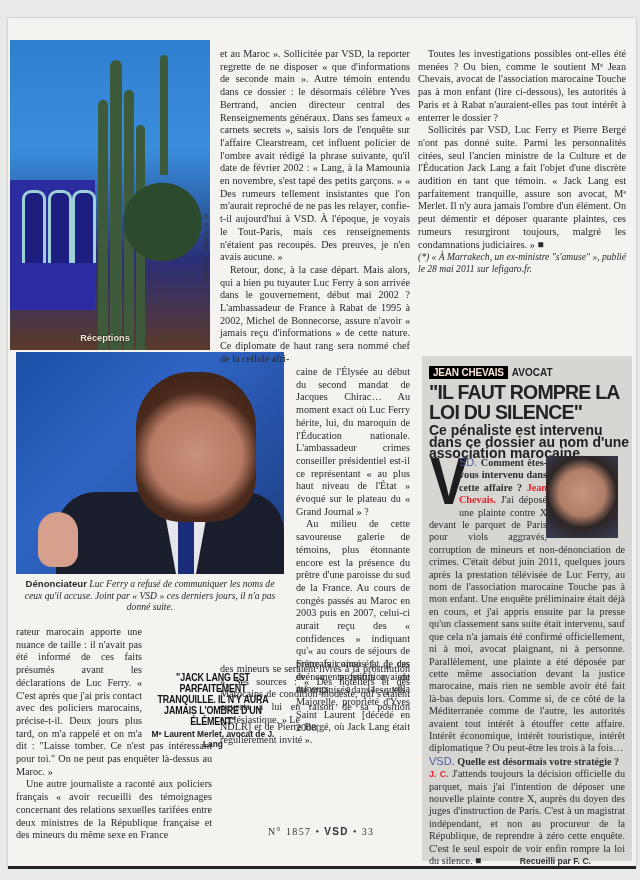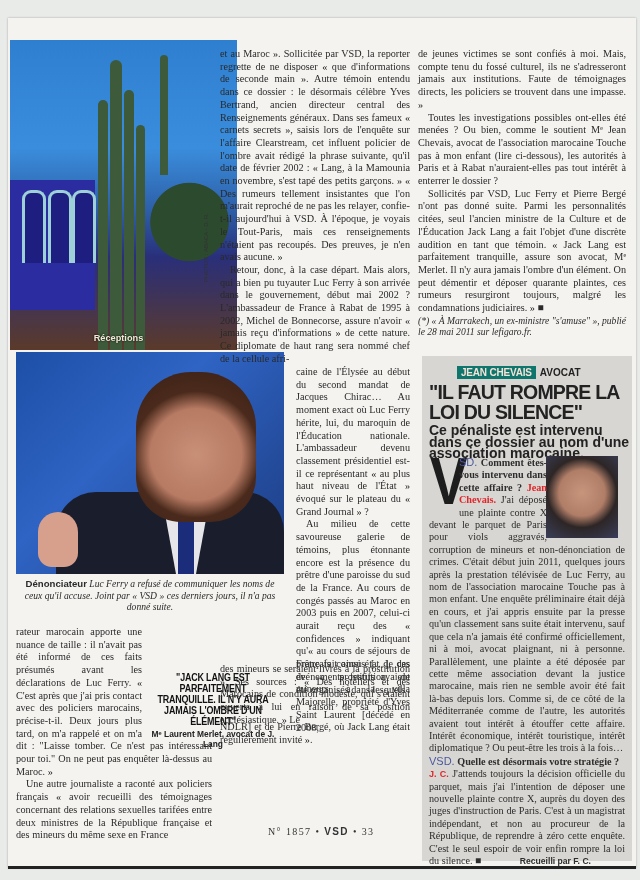--- a/index.html
+++ b/index.html
@@ -2,21 +2,21 @@
 <html><head>
 <meta charset="utf-8">
 <style>
   html, body { margin:0; padding:0; }
   body { width:640px; height:880px; background:#e9ebe9; overflow:hidden; position:relative; font-family:"Liberation Serif", serif; color:#2a2a2a; }
   .page { position:absolute; left:8px; top:18px; width:628px; height:850px; background:#f4f3f0; box-shadow:0 0 2px rgba(0,0,0,.3); }
   .page-bottom-rule { position:absolute; left:8px; top:866px; width:628px; height:3px; background:#222; }
   .col { position:absolute; font-size:10.2px; line-height:12.7px; text-align:justify; hyphens:auto; }
   .col p { margin:0; text-indent:10px; }
   .col p.noindent { text-indent:0; }
-  .photo1 { position:absolute; left:10px; top:40px; width:227px; height:310px; overflow:hidden;
+  .photo1 { position:absolute; left:10px; top:40px; width:200px; height:310px; overflow:hidden;
     background:linear-gradient(180deg,#2f7fd0 0%,#3a8ddc 35%,#2d5fa8 55%,#2a2f7a 70%,#5b3a2a 100%); }
   .p1-building { position:absolute; left:0; top:140px; width:85px; height:130px; background:#2b2ca0; }
   .p1-arch { position:absolute; top:150px; width:18px; height:70px; border:3px solid #9ed0d8; border-bottom:none; border-radius:9px 9px 0 0; background:#1e1e80; }
   .p1-cactus { position:absolute; background:#3d5a3a; border-radius:6px 6px 0 0; }
   .p1-palm { position:absolute; right:0; top:110px; width:95px; height:120px; background:radial-gradient(circle at 50% 60%, #2c4a2e 0%, #2c4a2e 45%, transparent 46%); }
   .p1-caption { position:absolute; left:0; right:10px; bottom:6px; text-align:center; color:#f2ead7; font-size:9.2px; line-height:10.6px; text-shadow:0 0 2px #000; }
   .p1-caption .title { font-family:"Liberation Sans", sans-serif; font-weight:bold; font-style:normal; display:block; }
   .p1-caption .body { font-style:italic; }
   .credit { position:absolute; left:203px; top:282px; transform:rotate(-90deg); transform-origin:left top; font-family:"Liberation Sans", sans-serif; font-size:6px; color:#333; white-space:nowrap; }
   .photo2 { position:absolute; left:16px; top:352px; width:268px; height:222px; overflow:hidden;
@@ -28,21 +28,21 @@
   .p2-hand { position:absolute; left:22px; top:160px; width:40px; height:55px; background:#d7a08c; border-radius:20px 20px 14px 14px; }
   .p2-caption { position:absolute; left:16px; top:578px; width:268px; text-align:center; font-size:9.6px; line-height:11.5px; font-style:italic; color:#2a2a2a; }
   .p2-caption .title { font-family:"Liberation Sans", sans-serif; font-weight:bold; font-style:normal;margin-top:14px; }
   .pullquote { position:absolute; left:143px; top:672px; width:140px; text-align:center; font-family:"Liberation Sans", sans-serif; }
   .pullquote .q { font-weight:bold; font-size:10.4px; line-height:11px; color:#111; letter-spacing:-0.2px; transform:scaleX(0.86); transform-origin:center; }
   .pullquote .attr { font-size:8.4px; font-weight:bold; margin-top:2px; color:#222; }
   .folio { position:absolute; left:268px; top:826px; font-size:10px; letter-spacing:1.4px; color:#333; }
   .folio b { font-family:"Liberation Sans", sans-serif; }
   .box { position:absolute; left:422px; top:356px; width:210px; height:505px; background:#d7d6d2; }
   .tag { position:absolute; left:7px; top:10px; display:flex; align-items:center; gap:4px; font-family:"Liberation Sans", sans-serif; font-weight:bold; }
-  .tag .name { background:#0f766e; color:#f7e2d7; font-size:10px; padding:1px 4px; letter-spacing:-0.2px;margin-left:28px; }
+  .tag .name { background:#000000; color:#f7e2d7; font-size:10px; padding:1px 4px; letter-spacing:-0.2px; }
   .tag .role { font-size:10px; color:#222; }
   .box-title { position:absolute; left:7px; top:26px; width:200px; font-family:"Liberation Sans", sans-serif; font-weight:bold; font-size:19.5px; line-height:20px; color:#222; letter-spacing:-0.8px; }
   .box-sub { position:absolute; left:7px; top:69px; width:205px; font-family:"Liberation Sans", sans-serif; font-weight:bold; font-size:14px; line-height:11.6px; color:#222; }
   .dropcap { position:absolute; left:8px; top:97px; font-family:"Liberation Sans", sans-serif; font-weight:bold; font-size:66px; line-height:56px; color:#1d1d1d; transform:scaleX(0.85); transform-origin:left; }
   .portrait { position:absolute; left:124px; top:100px; width:72px; height:82px; overflow:hidden; background:radial-gradient(circle at 50% 45%, #c7947c 0%, #b07d67 40%, #2d2626 60%, #3a3f5a 100%); }
   .box-text { position:absolute; left:7px; top:100px; width:196px; font-size:10.2px; line-height:12.4px; text-align:justify; color:#2d2d2d; }
   .box-text .q { font-weight:bold; }
   .box-text .vsd { color:#4a58a0; font-family:"Liberation Sans", sans-serif; font-weight:normal; font-size:11px; }
   .box-text .jc { color:#e0262a; font-weight:bold; }
   .box-text .sig { font-family:"Liberation Sans", sans-serif; font-weight:bold; font-size:8.6px;margin-left:36px; }
@@ -93,36 +93,35 @@
   <div class="q">"JACK LANG EST PARFAITEMENT TRANQUILLE. IL N'Y AURA JAMAIS L'OMBRE D'UN ÉLÉMENT"</div>
   <div class="attr">Mᵉ Laurent Merlet, avocat de J. Lang</div>
 </div>
 
 <div class="col" style="left:220px; top:48px; width:190px;">
   <p class="noindent">et au Maroc ». Sollicitée par VSD, la reporter regrette de ne disposer « que d'informations de seconde main ». Autre témoin entendu dans ce dossier : le désormais célèbre Yves Bertrand, ancien directeur central des Renseignements généraux. Dans ses fameux « carnets secrets », saisis lors de l'enquête sur l'affaire Clearstream, cet influent policier de l'ombre avait rédigé la phrase suivante, qu'il date de février 2002 : « Lang, à la Mamounia en novembre, s'est tapé des petits garçons. » « Des rumeurs tellement insistantes que l'on m'aurait reproché de ne pas les relayer, confie-t-il aujourd'hui à VSD. À l'époque, je voyais le Tout-Paris, mais ces renseignements n'étaient pas recoupés. Des preuves, je n'en avais aucune. »</p>
   <p>Retour, donc, à la case départ. Mais alors, qui a bien pu tuyauter Luc Ferry à son arrivée dans le gouvernement, début mai 2002 ? L'ambassadeur de France à Rabat de 1995 à 2002, Michel de Bonnecorse, assure n'avoir « jamais reçu d'informations » de cette nature. Ce diplomate de haut rang sera nommé chef de la cellule afri-</p>
 </div>
 
 <div class="col" style="left:296px; top:366px; width:114px;">
-  <p class="noindent">caine de l'Élysée au début du second mandat de Jacques Chirac… Au moment exact où Luc Ferry hérite, lui, du maroquin de l'Éducation nationale. L'ambassadeur devenu classement présidentiel est-il ce représentant « au plus haut niveau de l'État » évoqué sur le plateau du « Grand Journal » ?</p>
+  <p class="noindent">caine de l'Élysée au début du second mandat de Jacques Chirac… Au moment exact où Luc Ferry hérite, lui, du maroquin de l'Éducation nationale. L'ambassadeur crimes conseiller présidentiel est-il ce représentant « au plus haut niveau de l'État » évoqué sur le plateau du « Grand Journal » ?</p>
   <p>Au milieu de cette savoureuse galerie de témoins, plus étonnante encore est la présence du prêtre d'une paroisse du sud de la France. Au cours de congés passés au Maroc en 2003 puis en 2007, celui-ci aurait reçu des « confidences » indiquant qu'« au cours de séjours de Français connus […], des événements festifs avaient été organisés dans lesquels</p>
 </div>
 
 <div class="col" style="left:220px; top:620px; width:190px;margin-top:43px;">
   <p class="noindent">des mineurs se seraient livrés à la prostitution ». Ses sources : « Des hôteliers et des Marocains de condition modeste, qui s'étaient ouverts à lui en raison de sa position ecclésiastique. » Le</p>
 </div>
 <div class="col" style="left:296px; top:658px; width:114px;">
   <p class="noindent">prêtre fait ainsi état de cas de « prostitution de mineurs à la villa Majorelle, propriété d'Yves Saint Laurent [décédé en 2008,</p>
 </div>
 <div class="col" style="left:220px; top:721px; width:190px;">
   <p class="noindent">NDLR] et de Pierre Bergé, où Jack Lang était régulièrement invité ».</p>
 </div>
 
 <div class="col" style="left:418px; top:48px; width:208px;">
-  <p class="noindent">de jeunes victimes se sont confiés à moi. Mais, compte tenu du fossé culturel, ils ne s'adresseront jamais aux institutions. Faute de témoignages directs, les policiers se trouvent dans une impasse. »</p>
   <p>Toutes les investigations possibles ont-elles été menées ? Ou bien, comme le soutient Mᵉ Jean Chevais, avocat de l'association marocaine Touche pas à mon enfant (lire ci-dessous), les autorités à Paris et à Rabat n'auraient-elles pas tout intérêt à enterrer le dossier ?</p>
   <p>Sollicités par VSD, Luc Ferry et Pierre Bergé n'ont pas donné suite. Parmi les personnalités citées, seul l'ancien ministre de la Culture et de l'Éducation Jack Lang a fait l'objet d'une discrète audition en tant que témoin. « Jack Lang est parfaitement tranquille, assure son avocat, Mᵉ Merlet. Il n'y aura jamais l'ombre d'un élément. On peut démentir et déposer quarante plaintes, ces rumeurs resurgiront toujours, malgré les condamnations judiciaires. » ■</p>
   <p class="noindent" style="font-style:italic;font-size:9.6px;line-height:11.5px;">(*) « À Marrakech, un ex-ministre "s'amuse" », publié le 28 mai 2011 sur lefigaro.fr.</p>
 </div>
 
 <div class="box">
   <div class="tag">
     <span class="name">JEAN CHEVAIS</span>
     <span class="role">AVOCAT</span>
   </div>

